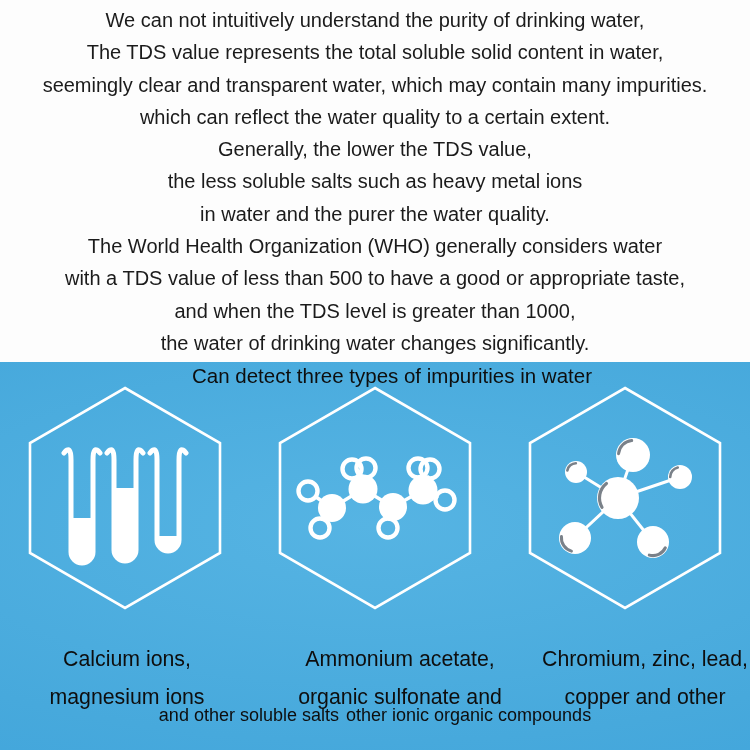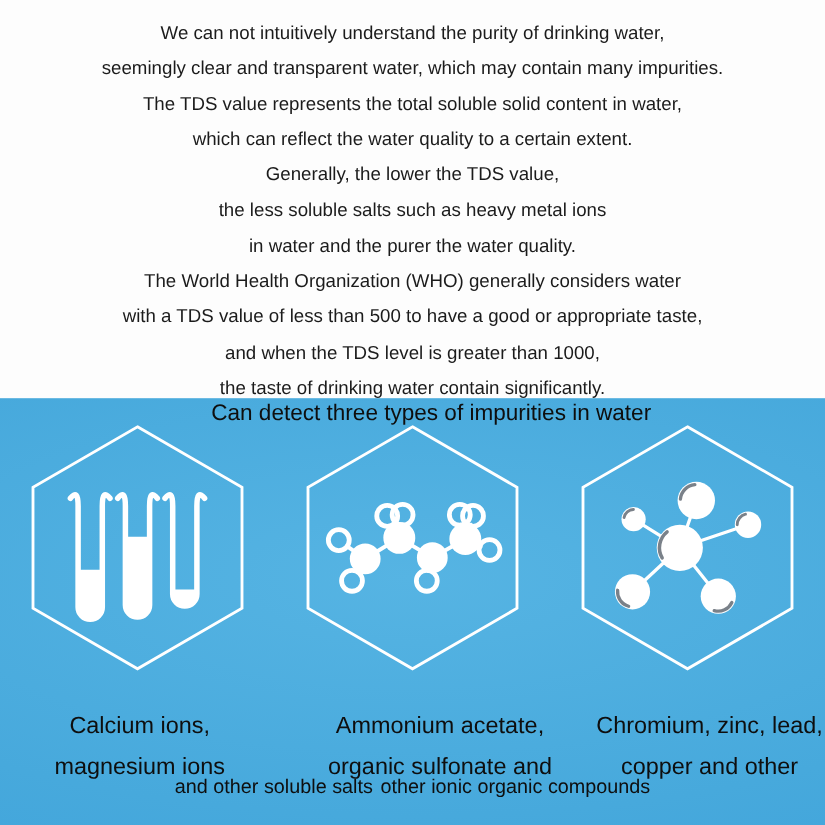--- a/index.html
+++ b/index.html
@@ -8,22 +8,22 @@
     font-family: "Liberation Sans", "DejaVu Sans", sans-serif;
     background: var(--white-bg, #fdfdfd);
   }
   .page { position: relative; width: 750px; height: 750px; }
 
   
   .intro {
     position: absolute; left: 0; top: 0; width: 750px; height: 362px;
     background: var(--white-bg, #fdfdfd);
     color: var(--text, #1b1b1b);
-    font-size: 17px; line-height: 32.3px; text-align: center;
-    padding-top: 14px; box-sizing: border-box;
+    font-size: 20px; line-height: 32.3px; text-align: center;
+    padding-top: 4px; box-sizing: border-box;
   }
 
   
   .detect {
     position: absolute; left: 0; top: 362px; width: 750px; height: 388px;
     background: radial-gradient(ellipse 130% 90% at 50% 42%,
                 var(--blue-mid, #56b4e3) 0%,
                 var(--blue-top, #47a9dc) 62%,
                 var(--blue-bottom, #3ea3db) 100%);
     color: var(--text, #111111);
@@ -59,30 +59,30 @@
     white-space: nowrap;
   }
 </style>
 </head>
 <body>
 
 <div class="page">
 
   <div class="intro">
     <div>We can not intuitively understand the purity of drinking water,</div>
+    <div>The TDS value represents the total soluble solid content in water,</div>
     <div>seemingly clear and transparent water, which may contain many impurities.</div>
-    <div>The TDS value represents the total soluble solid content in water,</div>
     <div>which can reflect the water quality to a certain extent.</div>
     <div>Generally, the lower the TDS value,</div>
     <div>the less soluble salts such as heavy metal ions</div>
     <div>in water and the purer the water quality.</div>
     <div>The World Health Organization (WHO) generally considers water</div>
     <div>with a TDS value of less than 500 to have a good or appropriate taste,</div>
     <div>and when the TDS level is greater than 1000,</div>
-    <div>the taste of drinking water contain significantly.</div>
+    <div>the water of drinking water changes significantly.</div>
   </div>
 
   <div class="detect">
 
     <div class="detect-title">Can detect three types of impurities in water</div>
 
     <div class="hex-card h1">
       <svg viewBox="0 0 200 224" width="200" height="224">
         <polygon class="hex-outline" points="100,2 195,57 195,167 100,222 5,167 5,57"></polygon>
 

